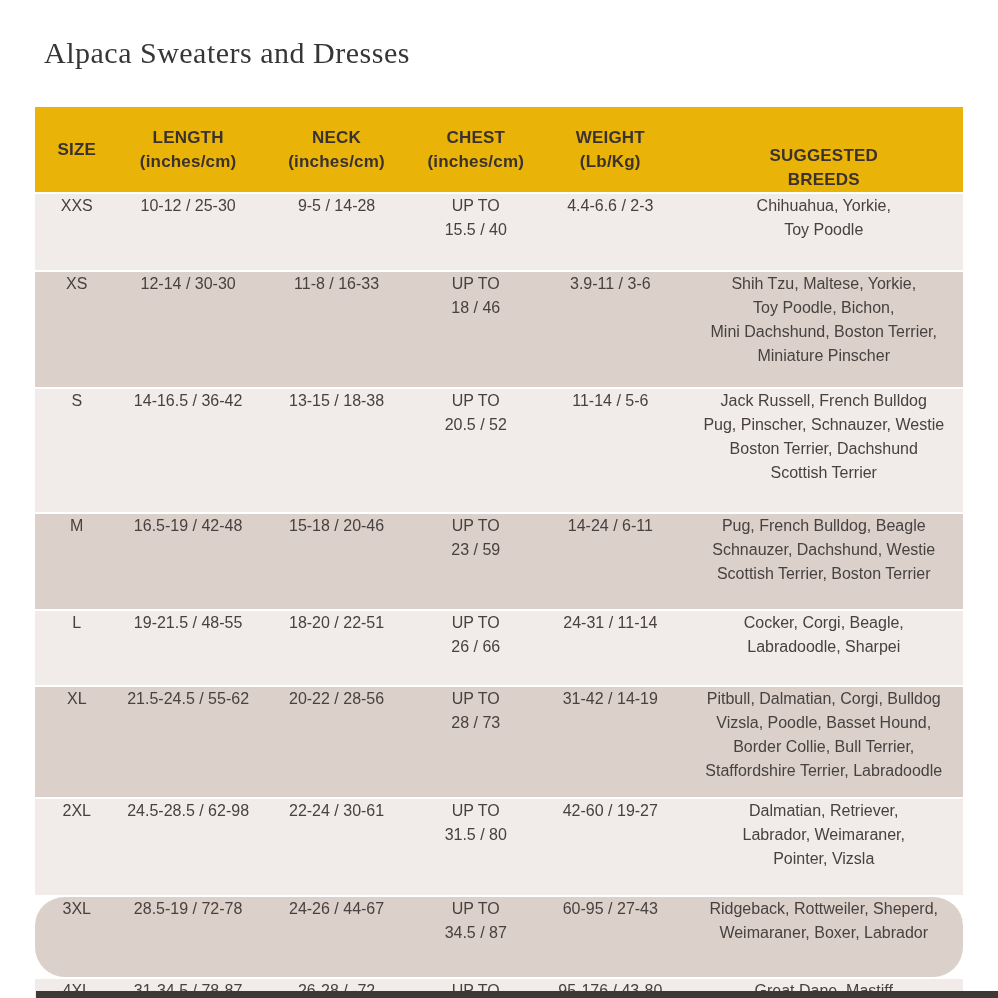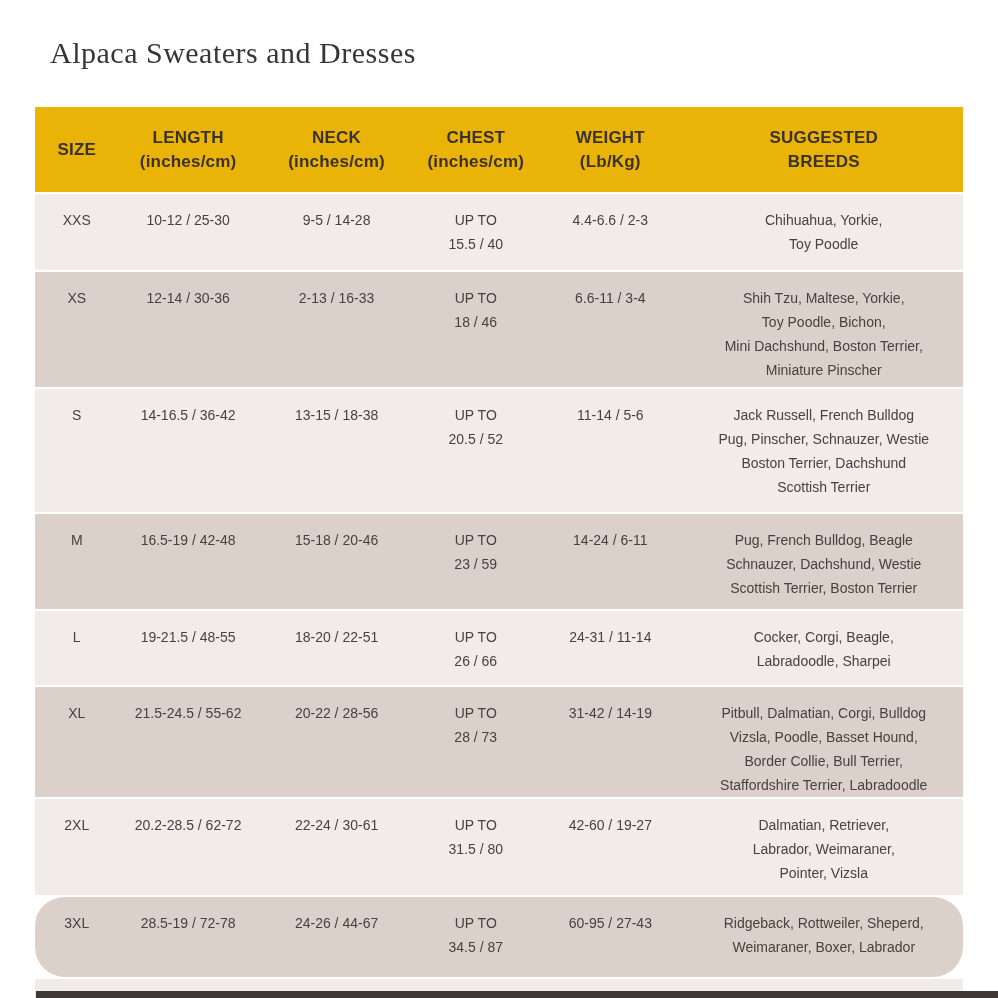--- a/index.html
+++ b/index.html
@@ -6,21 +6,21 @@
   html, body { width: 998px; height: 998px; }
   body {
     position: relative;
     background: #ffffff;
     overflow: hidden;
     font-family: "Liberation Sans", "DejaVu Sans", sans-serif;
     color: #474140;
   }
   .page-title {
     position: absolute;
-    left: 50px;
+    left: 44px;
     top: 36px;
     font-family: "Liberation Serif", "DejaVu Serif", serif;
     font-size: 30px;
     font-weight: 400;
     letter-spacing: 0.5px;
     color: #363636;
   }
   .size-table {
     position: absolute;
     left: 35px;
@@ -54,32 +54,31 @@
   .t-body .t-row:nth-child(1) { min-height: 78px; }
   .t-body .t-row:nth-child(2) { min-height: 117px; }
   .t-body .t-row:nth-child(3) { min-height: 125px; }
   .t-body .t-row:nth-child(4) { min-height: 97px; }
   .t-body .t-row:nth-child(5) { min-height: 76px; }
   .t-body .t-row:nth-child(6) { min-height: 112px; }
   .t-body .t-row:nth-child(7) { min-height: 98px; }
   .t-body .t-row:nth-child(8) { min-height: 82px; border-radius: 30px; }
   .t-body .t-row:nth-child(9) { min-height: 30px; }
   .cell {
-    padding-top: 14px;
     text-align: center;
-    font-size: 14px;
+    font-size: 16px;
     line-height: 24px;
     color: #474140;
   }
   .c-size   { width: 9%;  white-space: nowrap; }
   .c-length { width: 15%; white-space: nowrap; align-items: center; }
   .c-neck   { width: 17%; white-space: nowrap; }
   .c-chest  { width: 13%; white-space: pre-line; }
   .c-weight { width: 16%; white-space: nowrap; }
-  .c-breeds { width: 30%; white-space: pre-line; padding-left: 2px; padding-right: 2px; }
+  .c-breeds { width: 30%; white-space: pre-line; padding-left: 2px; padding-right: 2px; justify-content: flex-end; }
   .bottom-bar {
     position: absolute;
     left: 36px;
     right: 0;
     bottom: 0;
     height: 7px;
     background: #3e3837;
   }
 </style>
 </head>
@@ -123,25 +122,25 @@
     <div class="cell c-neck">9-5 / 14-28</div>
     <div class="cell c-chest">UP TO
 15.5 / 40</div>
     <div class="cell c-weight">4.4-6.6 / 2-3</div>
     <div class="cell c-breeds">Chihuahua, Yorkie,
 Toy Poodle</div>
   </div>
 
   <div class="t-row">
     <div class="cell c-size">XS</div>
-    <div class="cell c-length">12-14 / 30-36</div>
-    <div class="cell c-neck">2-13 / 16-33</div>
+    <div class="cell c-length">12-14 / 30-30</div>
+    <div class="cell c-neck">11-8 / 16-33</div>
     <div class="cell c-chest">UP TO
 18 / 46</div>
-    <div class="cell c-weight">6.6-11 / 3-4</div>
+    <div class="cell c-weight">3.9-11 / 3-6</div>
     <div class="cell c-breeds">Shih Tzu, Maltese, Yorkie,
 Toy Poodle, Bichon,
 Mini Dachshund, Boston Terrier,
 Miniature Pinscher</div>
   </div>
 
   <div class="t-row">
     <div class="cell c-size">S</div>
     <div class="cell c-length">14-16.5 / 36-42</div>
     <div class="cell c-neck">13-15 / 18-38</div>
@@ -185,21 +184,21 @@
 28 / 73</div>
     <div class="cell c-weight">31-42 / 14-19</div>
     <div class="cell c-breeds">Pitbull, Dalmatian, Corgi, Bulldog
 Vizsla, Poodle, Basset Hound,
 Border Collie, Bull Terrier,
 Staffordshire Terrier, Labradoodle</div>
   </div>
 
   <div class="t-row">
     <div class="cell c-size">2XL</div>
-    <div class="cell c-length">20.2-28.5 / 62-72</div>
+    <div class="cell c-length">24.5-28.5 / 62-98</div>
     <div class="cell c-neck">22-24 / 30-61</div>
     <div class="cell c-chest">UP TO
 31.5 / 80</div>
     <div class="cell c-weight">42-60 / 19-27</div>
     <div class="cell c-breeds">Dalmatian, Retriever,
 Labrador, Weimaraner,
 Pointer, Vizsla</div>
   </div>
 
   <div class="t-row">

